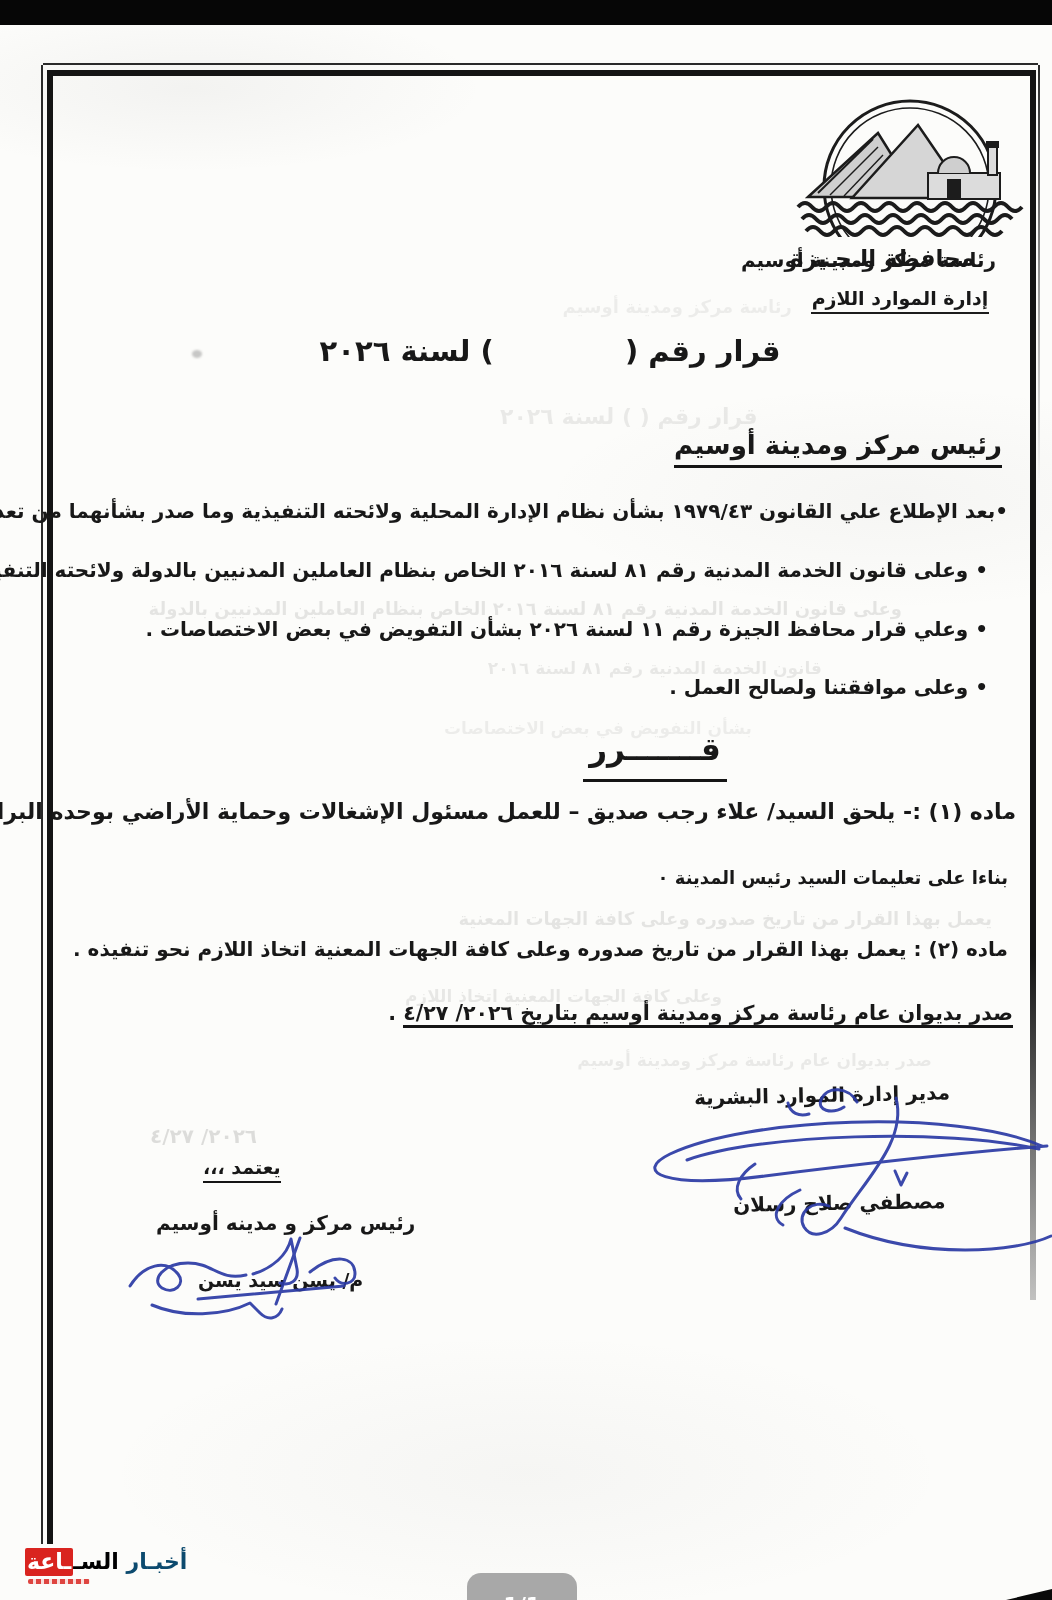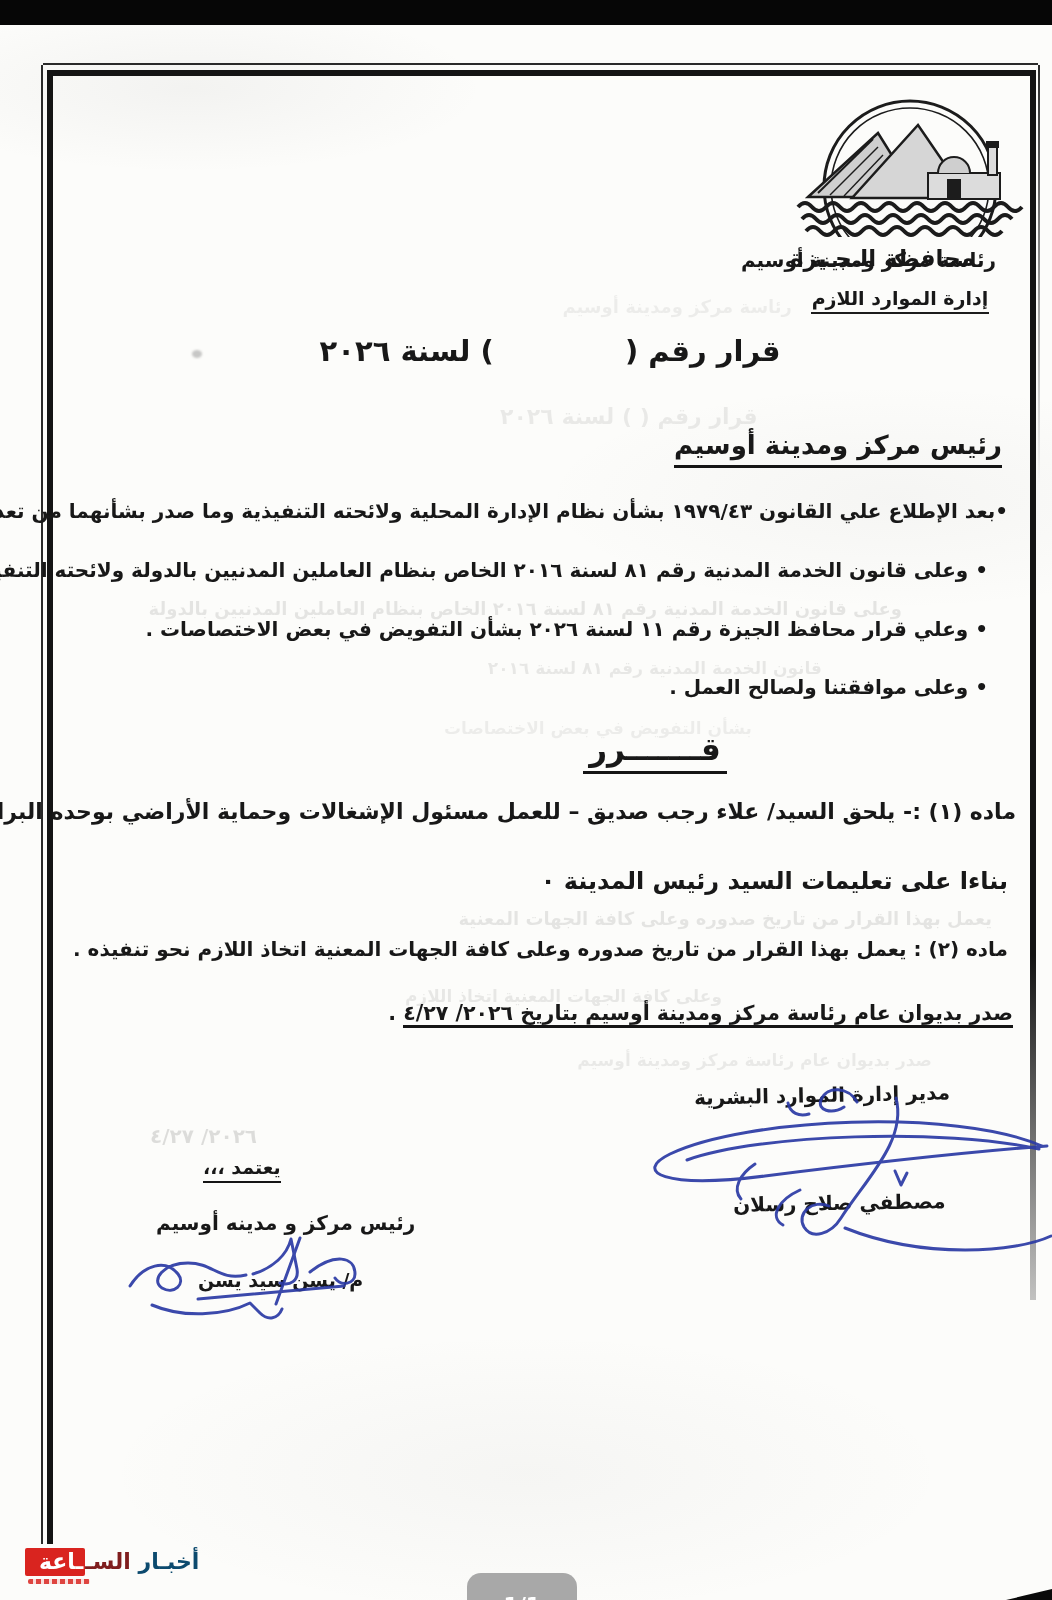--- a/index.html
+++ b/index.html
@@ -32,24 +32,24 @@
   
   .issuer{right:50px;top:430px;font-size:26px;border-bottom:3px solid #151515;
       padding-bottom:5px;}
   
   .b1{right:44px;top:499px;font-size:20px;}
   .b2{right:64px;top:558px;font-size:20px;}
   .b3{right:64px;top:617px;font-size:20px;}
   .b4{right:64px;top:675px;font-size:20px;}
   
   .qarrar{left:530px;top:731px;width:250px;text-align:center;font-size:31px;}
-  .qarrar span{border-bottom:3.5px solid #151515;padding:0 6px 4px 6px;}
+  .qarrar span{border-bottom:3.5px solid #151515;padding:0 6px 12px 6px;}
   
   .a1{right:36px;top:799px;font-size:22px;}
-  .a1b{right:44px;top:867px;font-size:24px;font-weight:600;}
+  .a1b{right:44px;top:867px;font-size:18px;font-weight:600;}
   .a2{right:44px;top:937px;font-size:20px;}
   
   .issued{right:39px;top:1001px;font-size:20.5px;}
   .issued .u{border-bottom:3px solid #151515;padding-bottom:0;}
   
   .sig-r-title{right:102px;top:1083px;font-size:20px;transform:rotate(-1.2deg);}
   .sig-r-name{right:107px;top:1191px;font-size:20px;transform:rotate(-1deg);}
   .sig-l-approve{left:203px;top:1156px;font-size:19px;
       border-bottom:2.5px solid #151515;padding-bottom:3px;}
   .sig-l-title{left:156px;top:1195px;font-size:20px;margin-top:16px;}
@@ -66,22 +66,22 @@
   .g6{right:60px;top:908px;font-size:18px;opacity:.09;}
   .g7{right:330px;top:986px;font-size:17px;opacity:.08;}
   .g8{right:120px;top:1050px;font-size:17px;opacity:.07;}
   .g9{left:150px;top:1124px;font-size:20px;opacity:.12;text-align:right;}
   .speck{left:192px;top:350px;width:10px;height:8px;border-radius:50%;
       background:rgba(40,40,40,.25);filter:blur(1px);}
   
   .wm{left:25px;top:1551px;direction:rtl;font-size:22px;font-weight:bold;
       white-space:nowrap;line-height:1;}
   .wm .p1{color:#0c4a6e;}
-  .wm .p2a{color:#7f1d1d;}
-  .wm .p2b{color:#fff;background:#d9241f;padding:1px 2px 2px 14px;border-radius:2px;}
+  .wm .p2a{color:#000000;}
+  .wm .p2b{color:#fff;background:#d9241f;padding:1px 2px 2px 2px;border-radius:2px;}
   .wm-tag{left:28px;top:1579px;width:62px;height:5px;
       background:repeating-linear-gradient(90deg,#d9241f 0 5px,rgba(217,36,31,.15) 5px 8px);
       border-radius:2px;opacity:.85;}
   
   .pill{left:467px;top:1573px;width:110px;height:44px;background:#a8a8a8;
       border-radius:14px;color:#fff;font-size:21px;font-weight:bold;
       text-align:center;line-height:66px;font-family:"DejaVu Sans",sans-serif;}
   
   .wedge{left:1006px;top:1589px;width:46px;height:11px;background:#0a0a0a;
       clip-path:polygon(0 100%,100% 0,100% 100%);}

